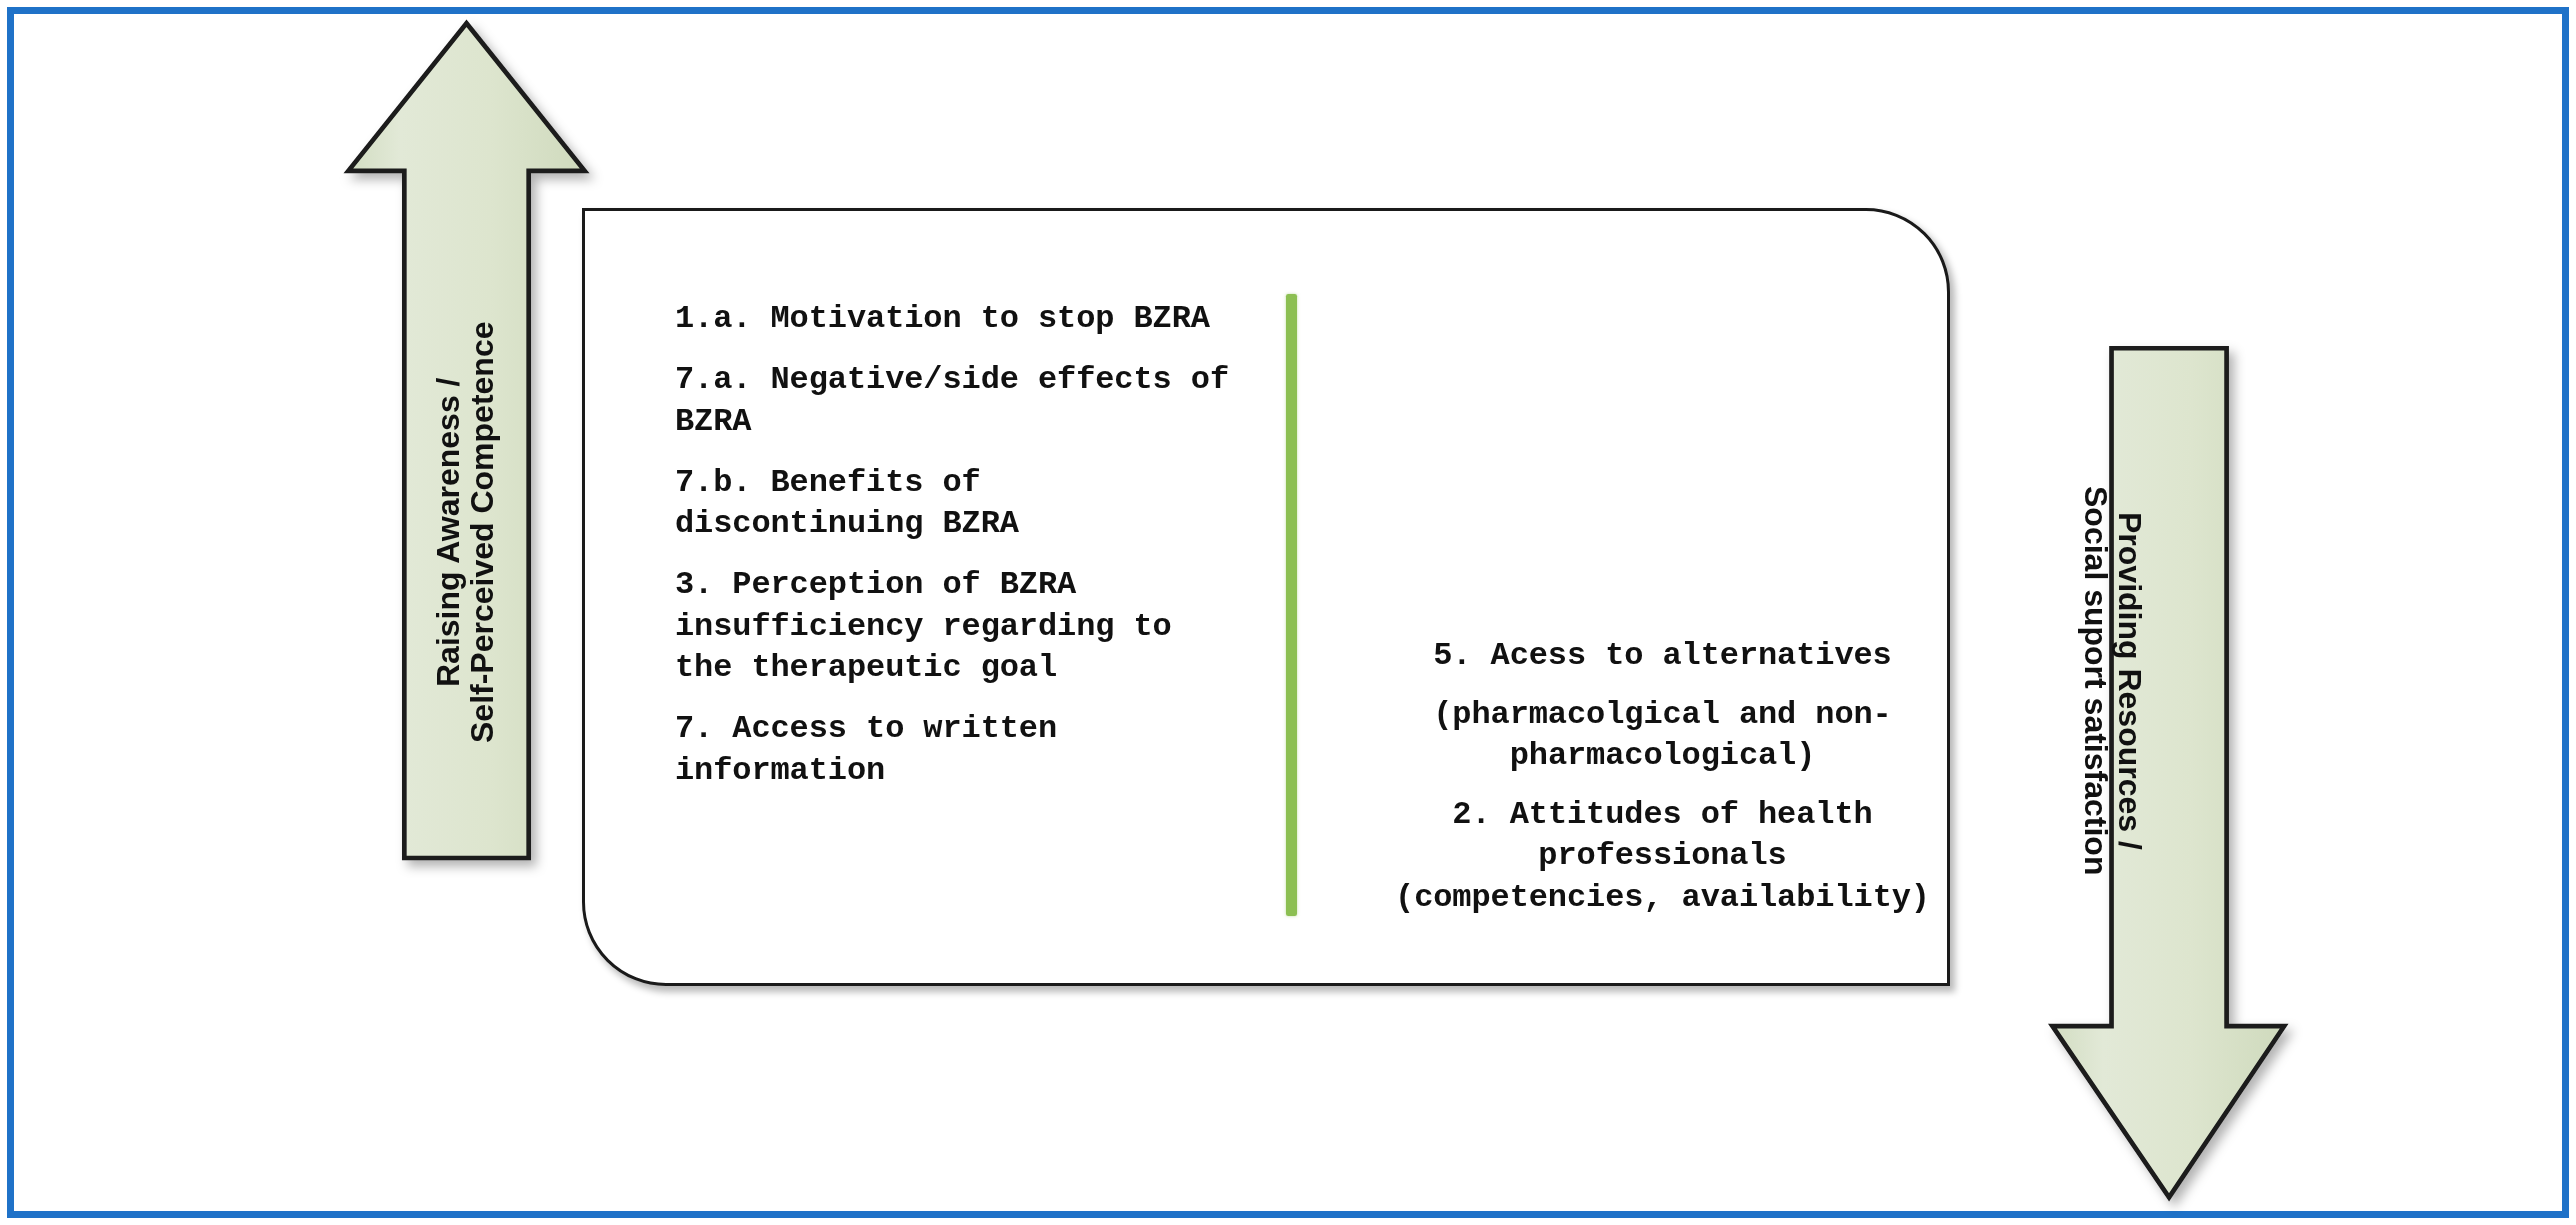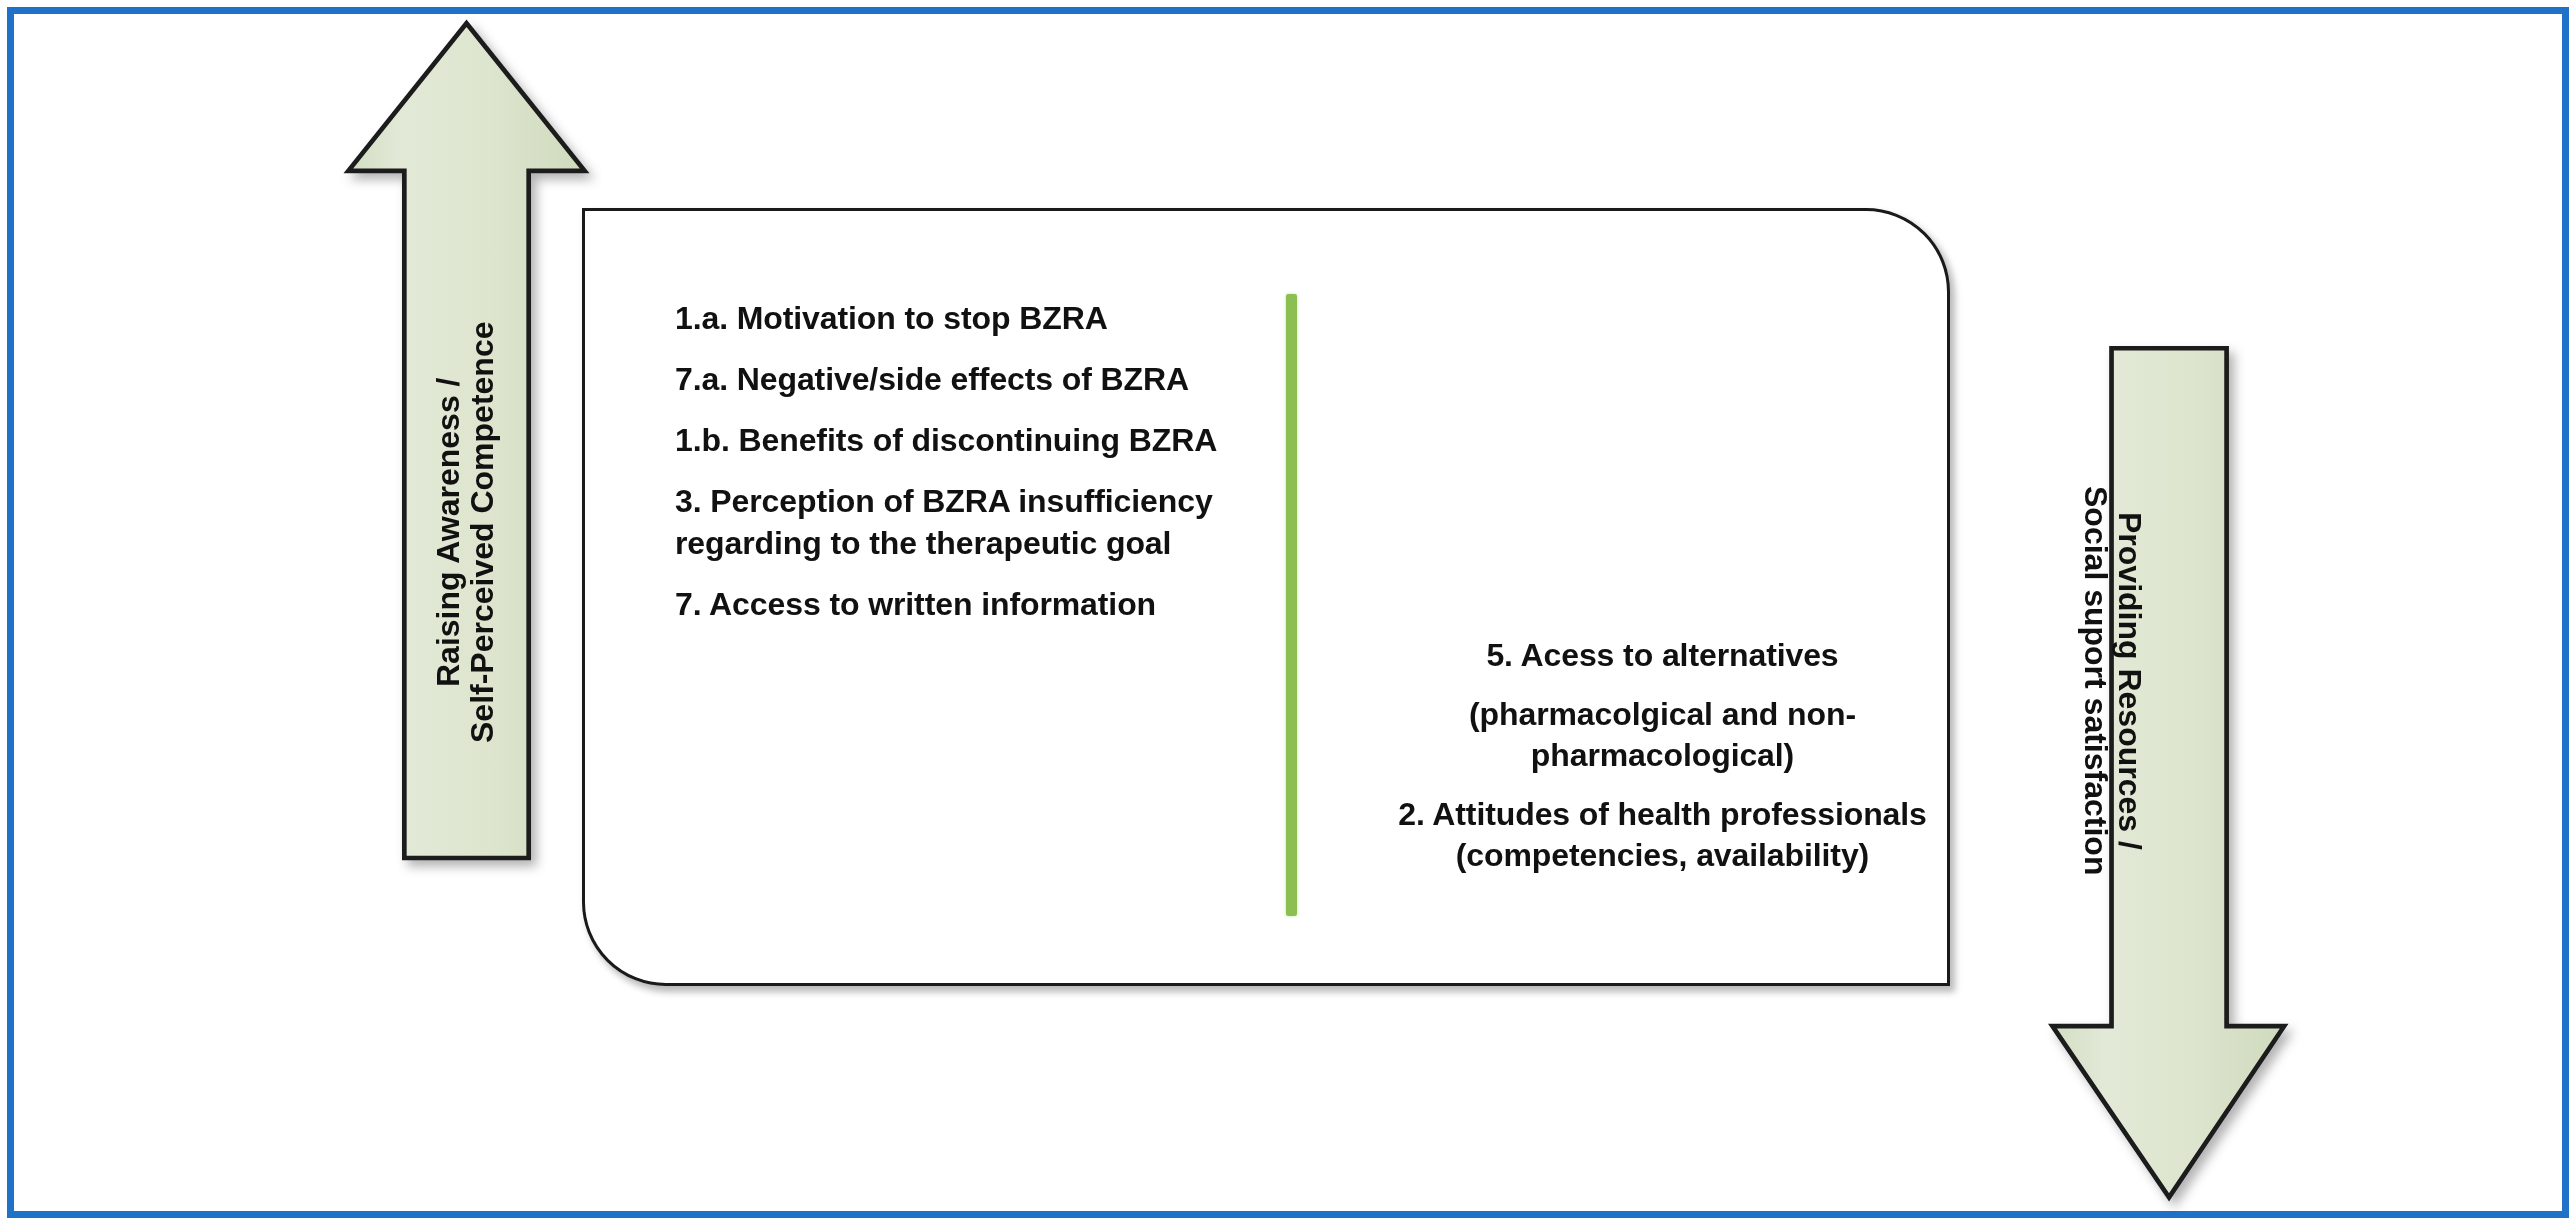--- a/index.html
+++ b/index.html
@@ -53,20 +53,21 @@
     border-radius: 2.3px;
     box-shadow: 0 0 3.1px rgba(140,191,82,0.55);
   }
   
   .col {
     position: absolute;
     color: #111111;
     font-weight: bold;
     line-height: 1.30;
     letter-spacing: -0.1px;
+    font-family: Liberation Mono, monospace;
   }
   #left-col {
     left: 675px;
     top: 298px;
     width: 560px;
     text-align: left;
     font-size: 32px;
   }
   #left-col .line { margin-bottom: 19.4px; }
   #left-col .line.wrap { margin-bottom: 19.4px; }
@@ -168,21 +169,21 @@
     <span class="lbl-line">Social suport satisfaction</span>
   </div>
 
   <div id="content-box"></div>
 
   <div id="green-divider"></div>
 
   <div id="left-col" class="col">
     <div class="line">1.a. Motivation to stop BZRA</div>
     <div class="line">7.a. Negative/side effects of BZRA</div>
-    <div class="line">1.b. Benefits of discontinuing BZRA</div>
+    <div class="line">7.b. Benefits of discontinuing BZRA</div>
     <div class="line wrap">3. Perception of BZRA insufficiency regarding to the therapeutic goal</div>
     <div class="line">7. Access to written information</div>
   </div>
 
   <div id="right-col" class="col">
     <div class="line">5. Acess to alternatives</div>
     <div class="line">(pharmacolgical and non-pharmacological)</div>
     <div class="line tight">2. Attitudes of health professionals</div>
     <div class="line tight">(competencies, availability)</div>
   </div>

